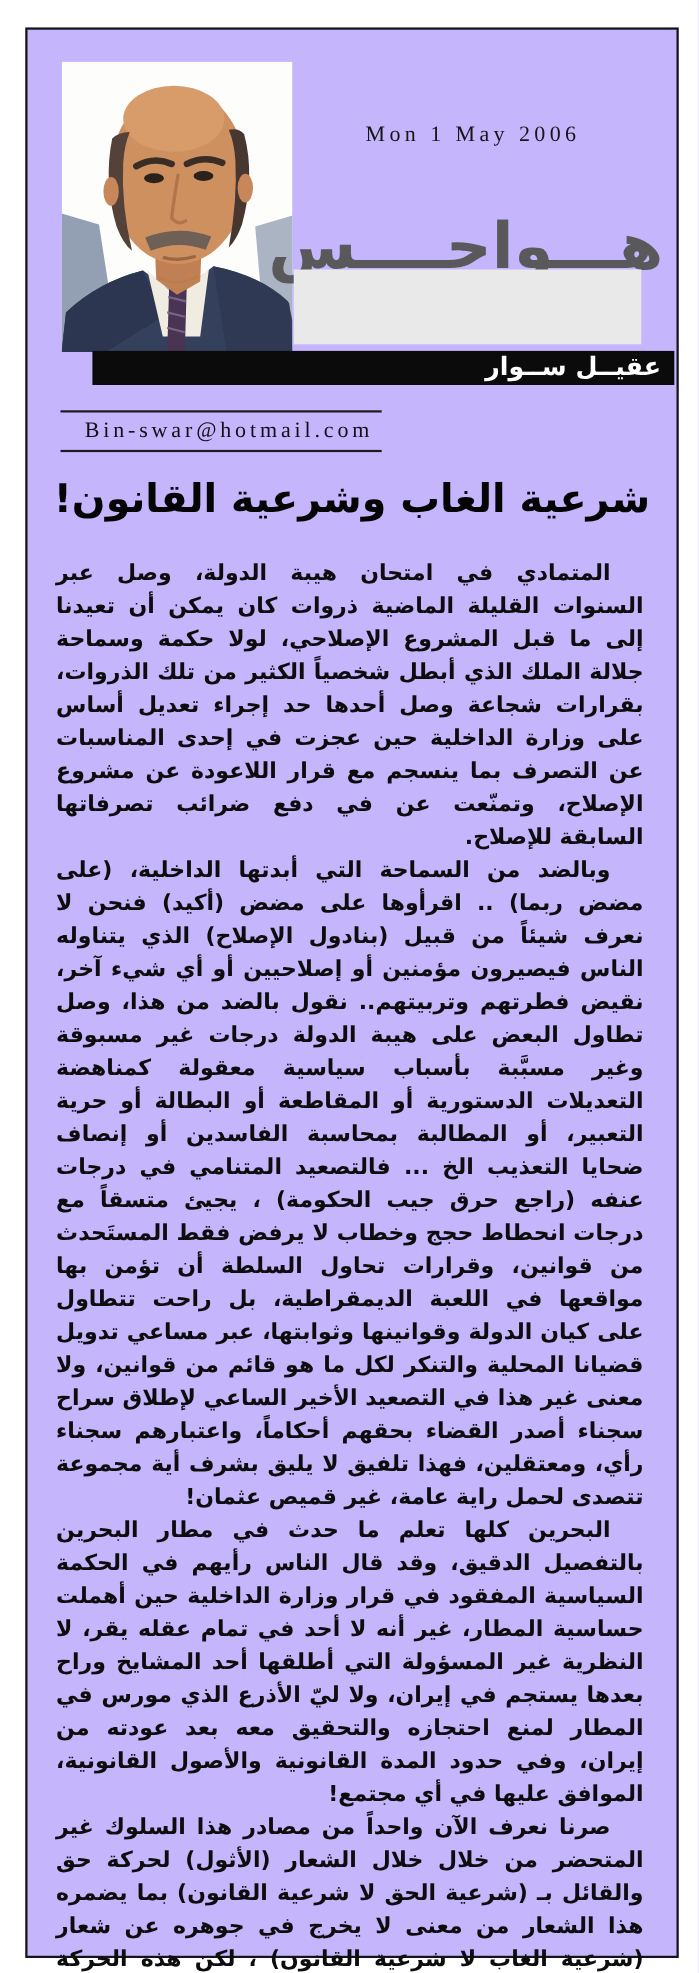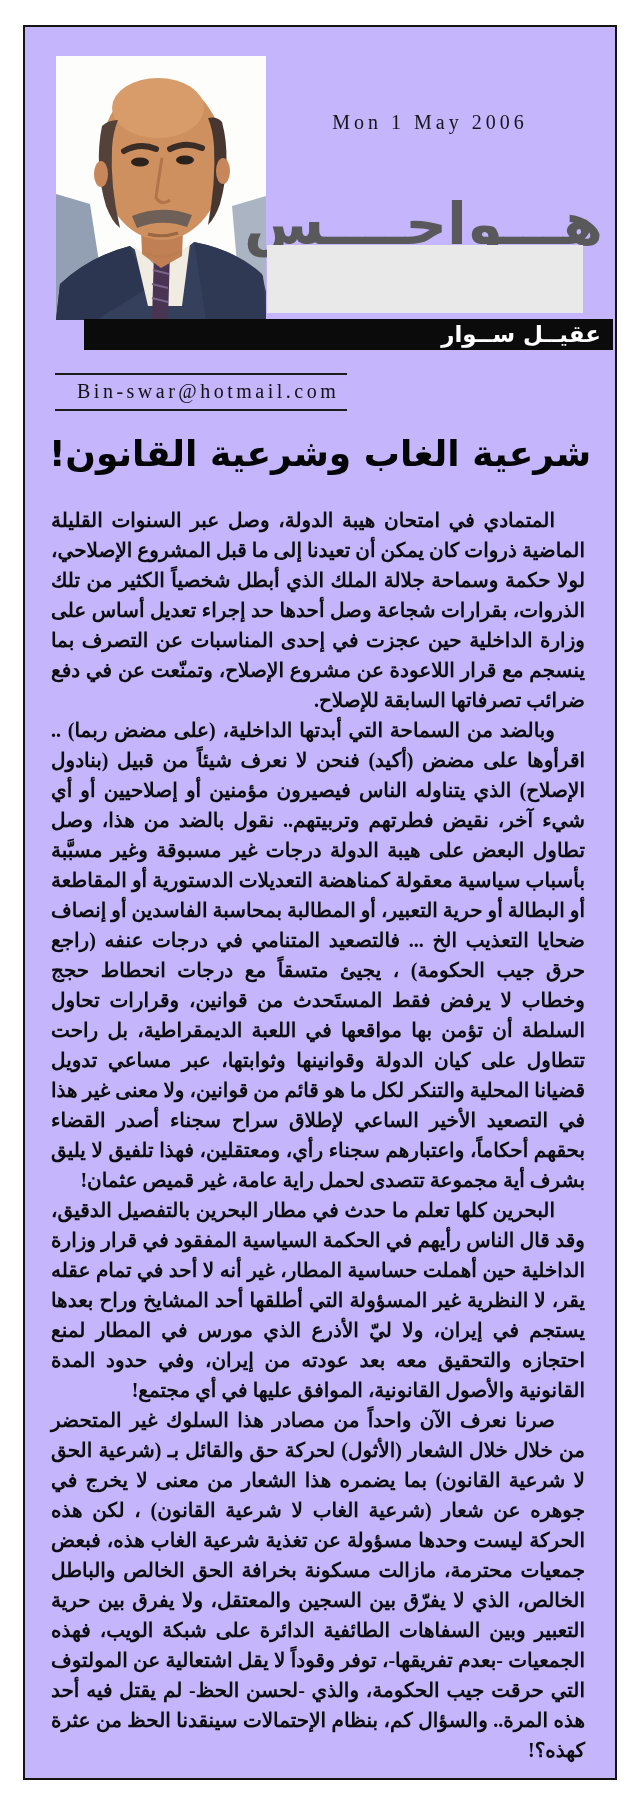--- a/index.html
+++ b/index.html
@@ -65,21 +65,21 @@
     text-align:center; direction:rtl;
     font-size:36px; font-weight:bold; color:#050505;
     line-height:1.3; white-space:nowrap;
   }
   .article-body {
     position:absolute; left:26px; top:478px; width:534px;
     direction:rtl; text-align:justify;
     font-size:20px; font-weight:bold; color:#0d0d0d;
     line-height:30px;
   }
-  .article-body p { margin:0; text-indent:30px;font-family:Liberation Serif, serif; }
+  .article-body p { margin:0; text-indent:30px; }
 </style>
 </head>
 <body>
 
 <div class="page">
 
   <div class="photo">
     <svg viewBox="0 0 210 264" xmlns="http://www.w3.org/2000/svg">
       <rect x="0" y="0" width="210" height="264" fill="#fdfdfc"></rect>
 

